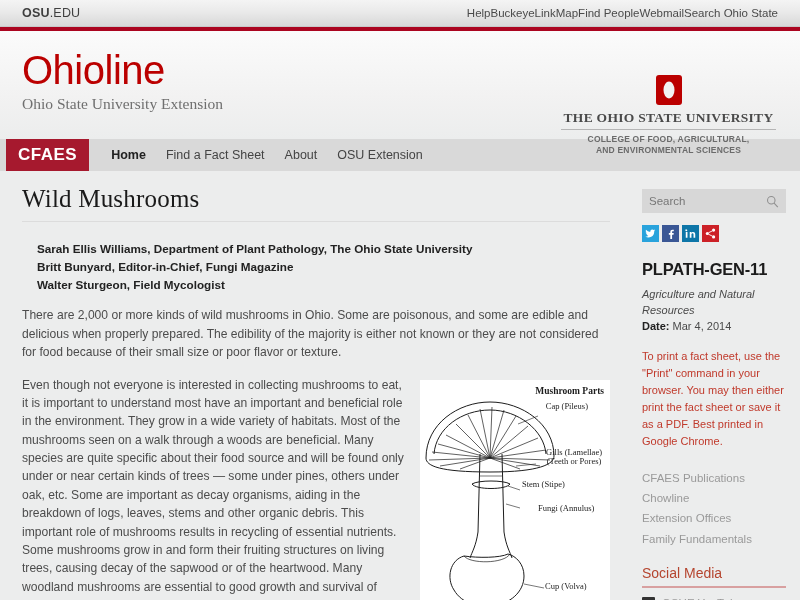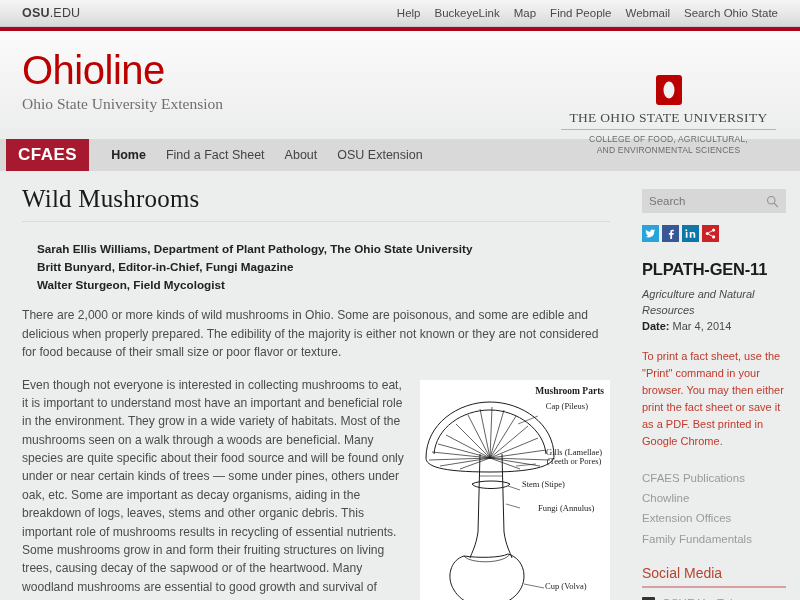--- a/index.html
+++ b/index.html
@@ -18,21 +18,21 @@
     display: flex; align-items: center;
     padding: 0 22px;
     position: relative;
   }
   .osu-logo {
     font-size: 12.5px; color: #3f3f3f; letter-spacing: .2px;
   }
   .osu-logo b { font-weight: bold; }
   .osu-links {
     margin-left: auto;
-    display: flex; gap: 14px;
+    display: flex; 
     font-size: 11.5px; color: #4a4a4a;
   }
   .osu-links span { white-space: nowrap; }
   .red-rule { height: 4px; background: #ab0520; }
 
   
   .masthead {
     height: 108px;
     background: linear-gradient(to bottom, #fbfbfb 0%, #f2f2f2 60%, #eceded 100%);
     position: relative;
@@ -41,21 +41,21 @@
   .brand-title {
     font-size: 40px; color: #bb0000; font-weight: normal;
     line-height: 1.05; letter-spacing: -0.5px;
   }
   .brand-sub {
     font-family: "Liberation Serif", serif;
     font-size: 15.5px; color: #6f6f6f; margin-top: 4px;
   }
   .osu-wordmark {
     position: absolute; right: 24px; top: 44px;
-    text-align: center; width: 215px;
+    text-align: center; width: 215px; font-weight: bold;
   }
   .block-o {
     width: 26px; height: 30px; margin: 0 auto 5px auto;
     background: #b00; position: relative;
     border-radius: 3px;
   }
   .block-o::before {
     content: ""; position: absolute; left: 50%; top: 50%;
     transform: translate(-50%,-50%);
     width: 11px; height: 17px;

